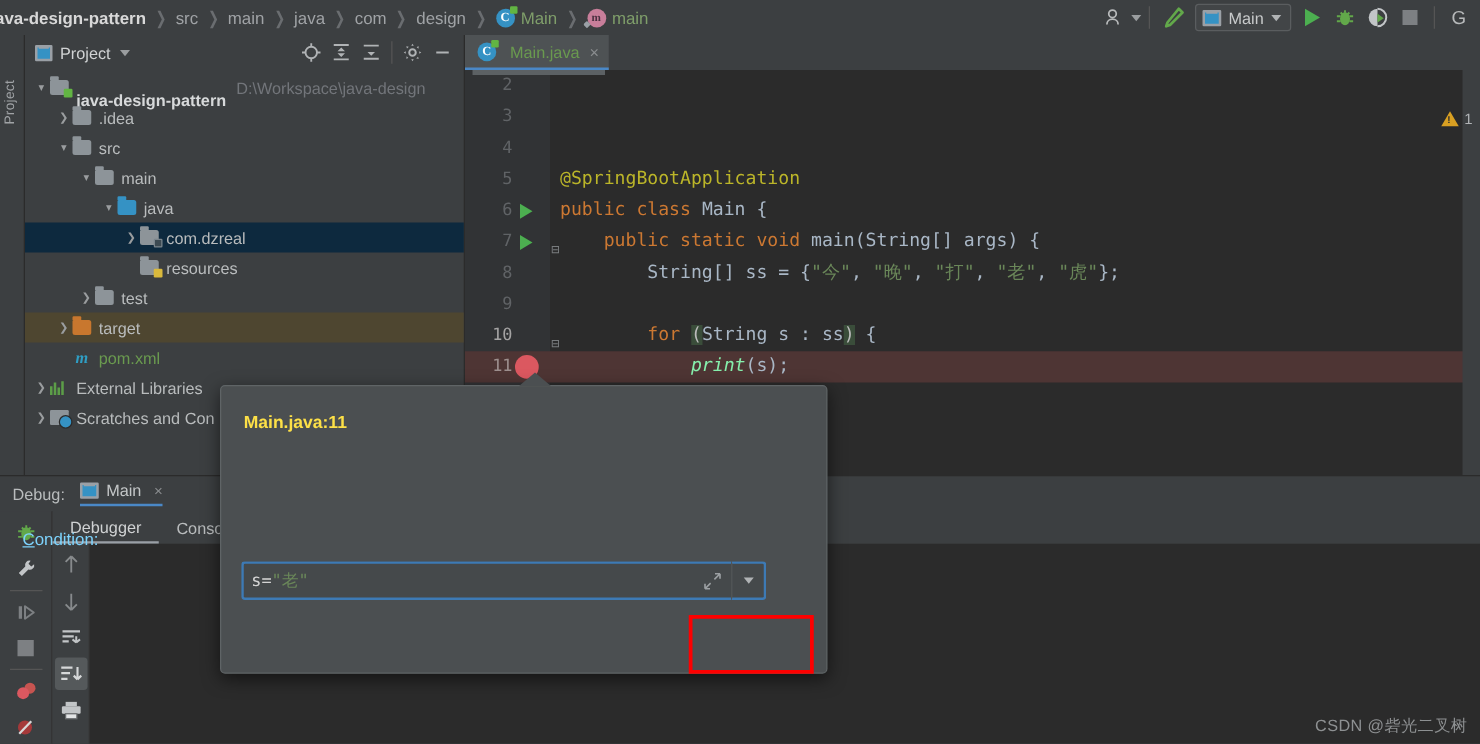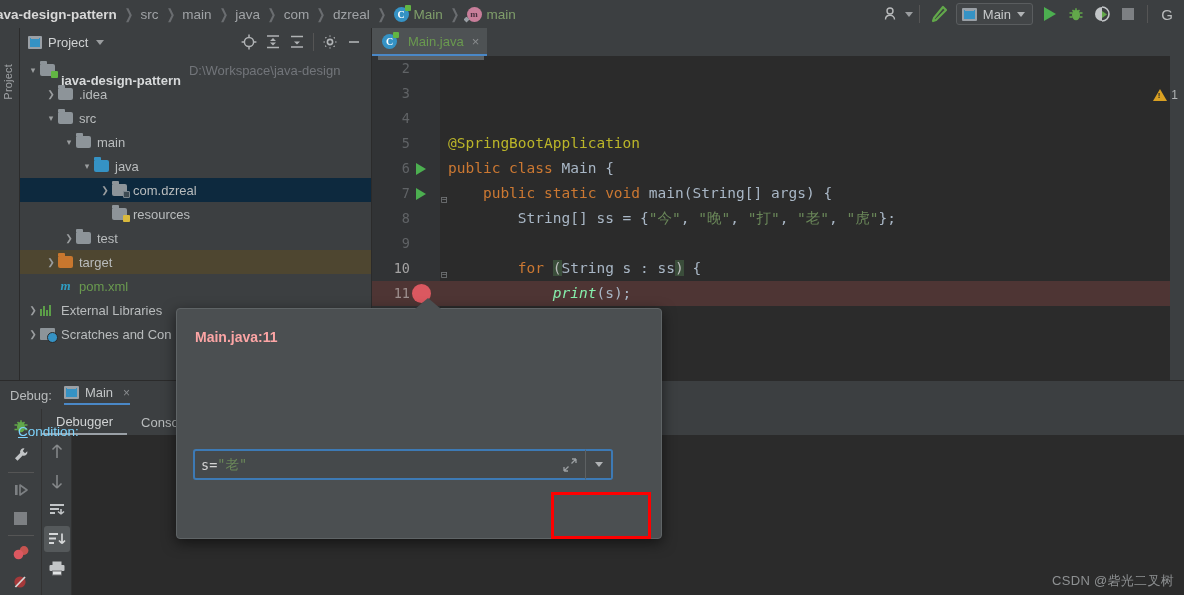--- a/index.html
+++ b/index.html
@@ -242,21 +242,21 @@
   .bp-popup {
     position: absolute; left: 176px; top: 308px; width: 486px; height: 231px;
     background: #4b4f51; border: 1px solid #5f6466; border-radius: 4px;
     box-shadow: 0 4px 14px rgba(0,0,0,.55); z-index: 40;
   }
   .bp-pointer {
     position: absolute; left: 238px; top: -11px; width: 0; height: 0;
     border-left: 13px solid transparent; border-right: 13px solid transparent;
     border-bottom: 11px solid #4b4f51;
   }
-  .bp-title { position:absolute; left: 18px; top: 20px; color: #fca5a5; font-size: 14px; font-weight: bold; }
+  .bp-title { position:absolute; left: 18px; top: 20px; color: #fde047; font-size: 14px; font-weight: bold; }
   .bp-row { position: absolute; display: flex; align-items: center; }
   .cbox {
     width: 14px; height: 14px; border: 1px solid #9fa3a6; background: #4b4f51;
     border-radius: 2px; position: relative; flex: none;
   }
   .cbox.checked::after {
     content: ""; position: absolute; left: 3px; top: 0px; width: 5px; height: 9px;
     border: solid #d6d8d9; border-width: 0 2px 2px 0; transform: rotate(42deg);
   }
   .cb-label { color: #7dd3fc; font-size: 13.5px; margin-left: 9px; }
@@ -325,21 +325,21 @@
         <span class="crumb-sep">❯</span>
         <span style="display: inline-flex; align-items: center;">
           <span class="crumb">java</span>
         </span>
         <span class="crumb-sep">❯</span>
         <span style="display: inline-flex; ">
           <span class="crumb">com</span>
         </span>
         <span class="crumb-sep">❯</span>
         <span style="display: inline-flex; align-items: center;">
-          <span class="crumb">dzreal</span>
+          <span class="crumb">design</span>
         </span>
         <span class="crumb-sep">❯</span>
         <span style="display: inline-flex; align-items: center;">
           <span class="ic-class">C</span>
           <span class="crumb cls">Main</span>
         </span>
         <span class="crumb-sep">❯</span>
         <span style="display: inline-flex; align-items: center;">
           <span class="ic-method">m</span>
           <span class="crumb mth">main</span>

